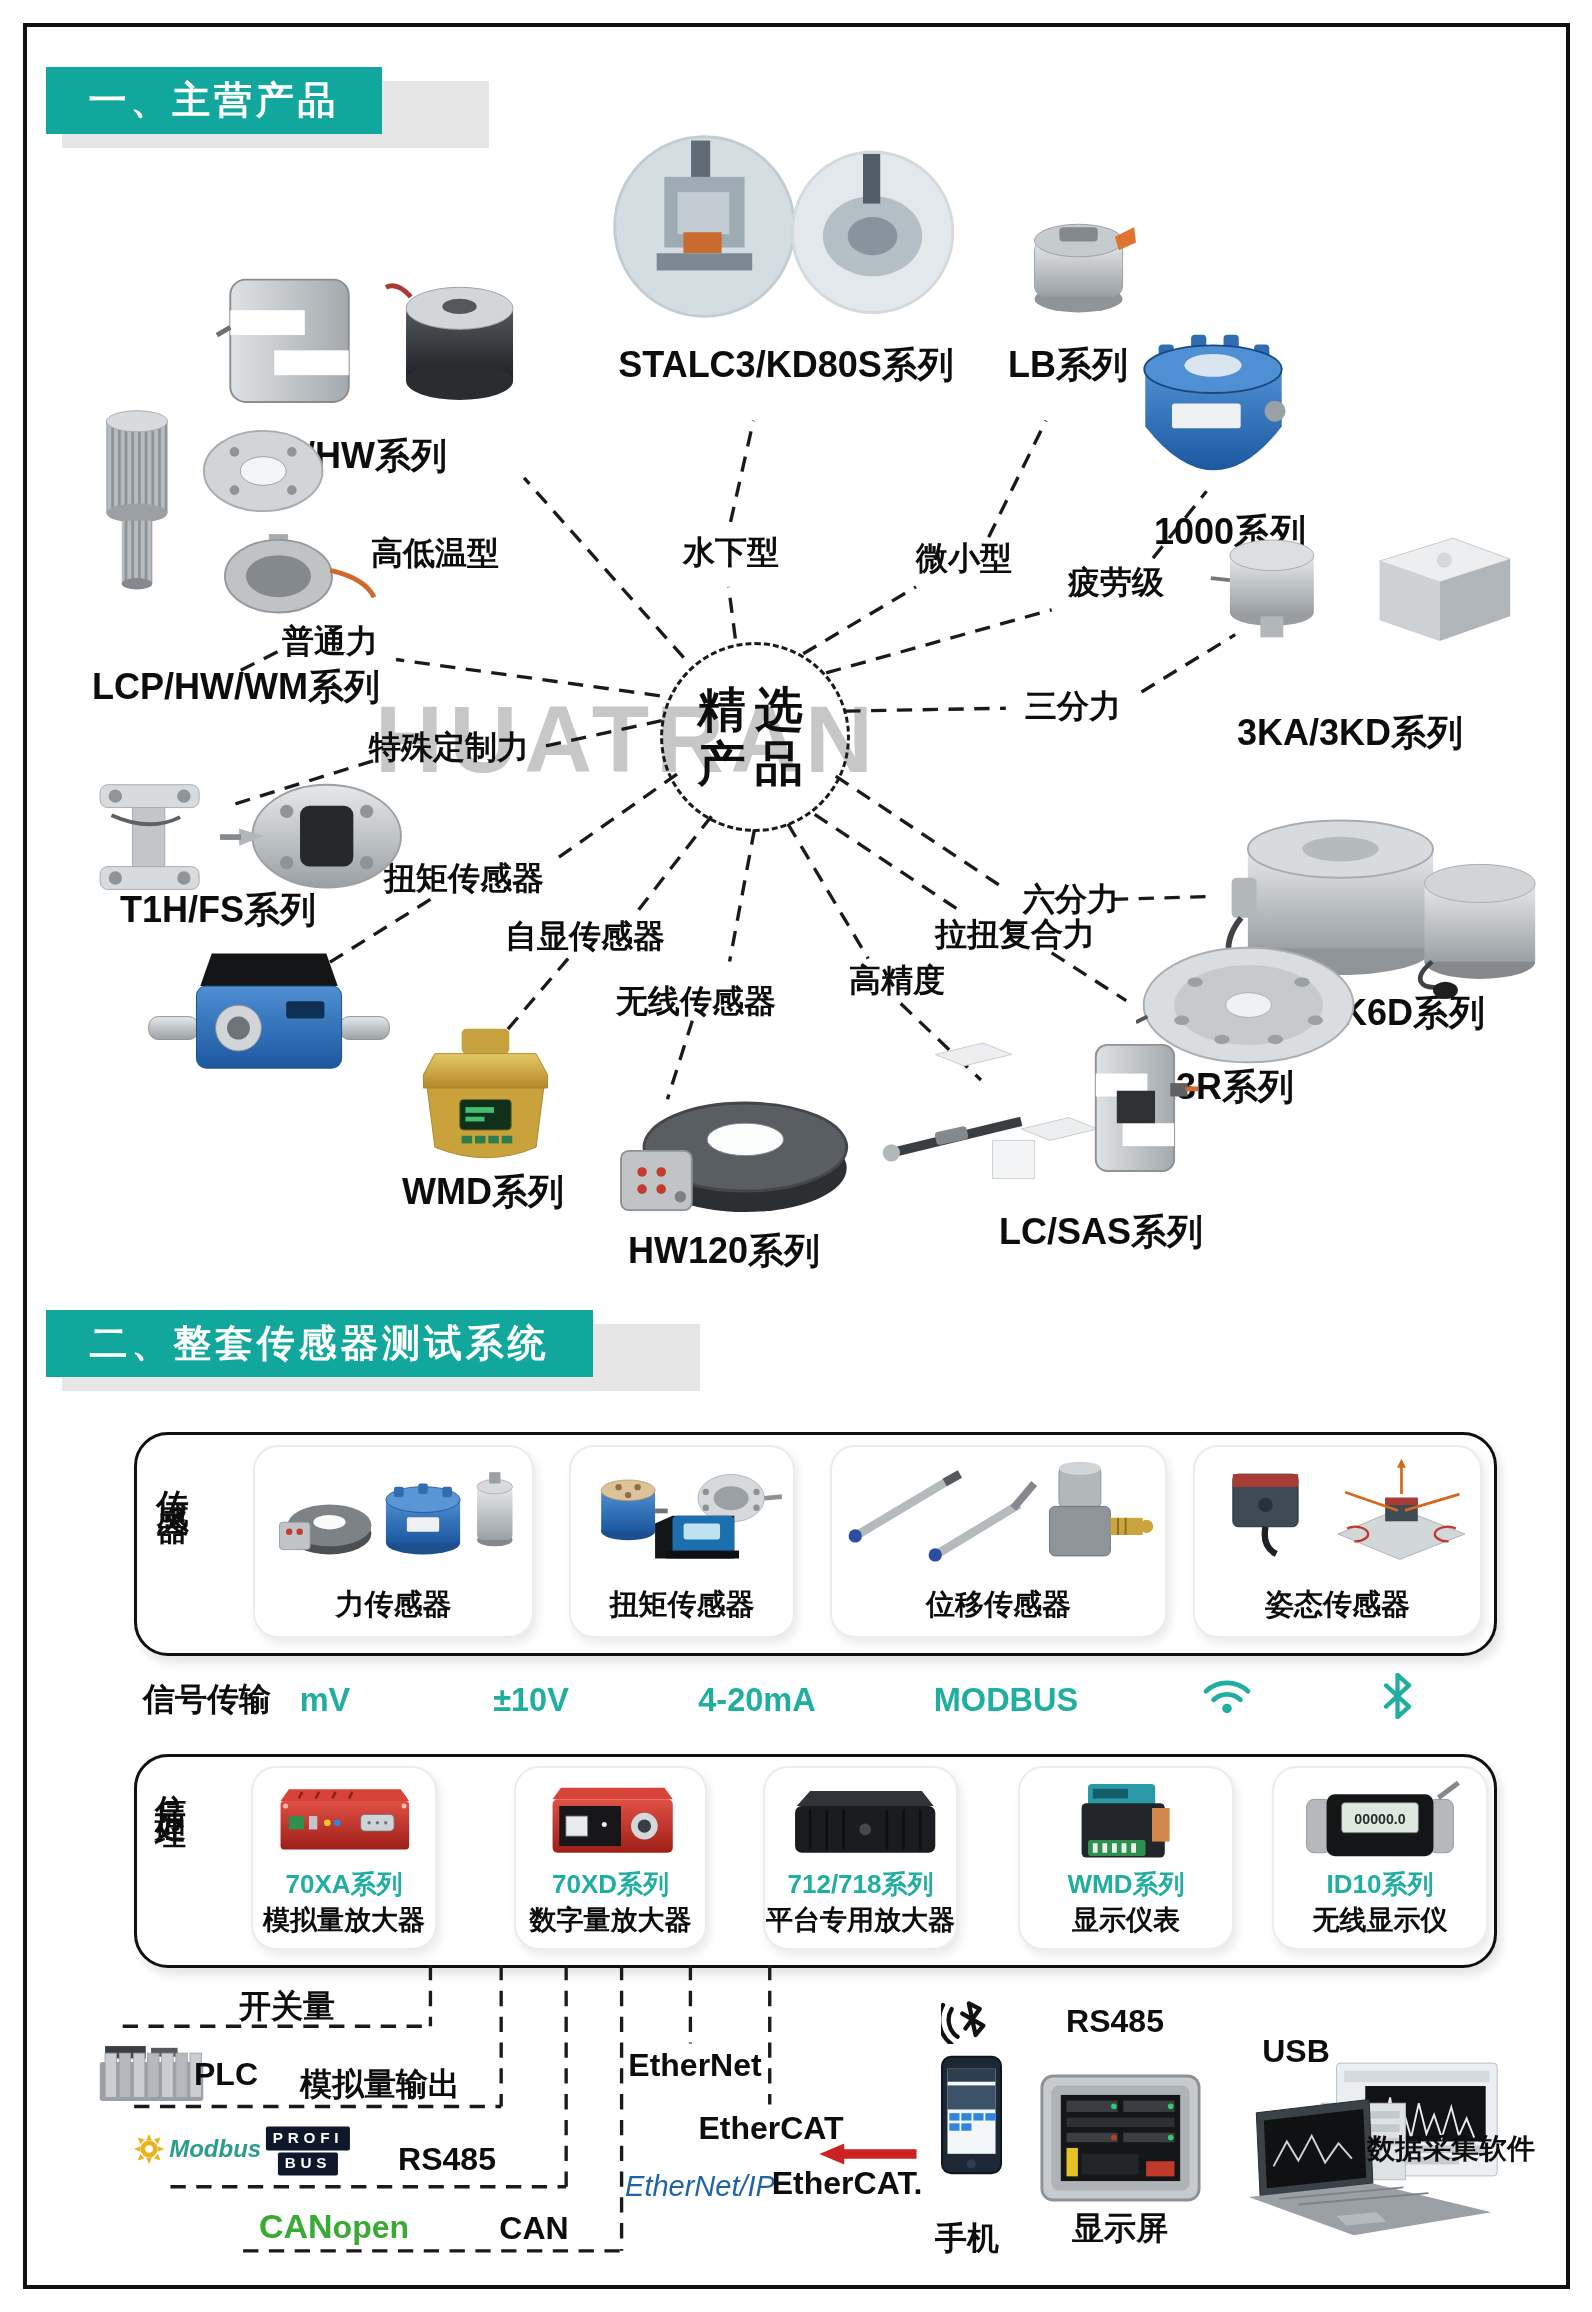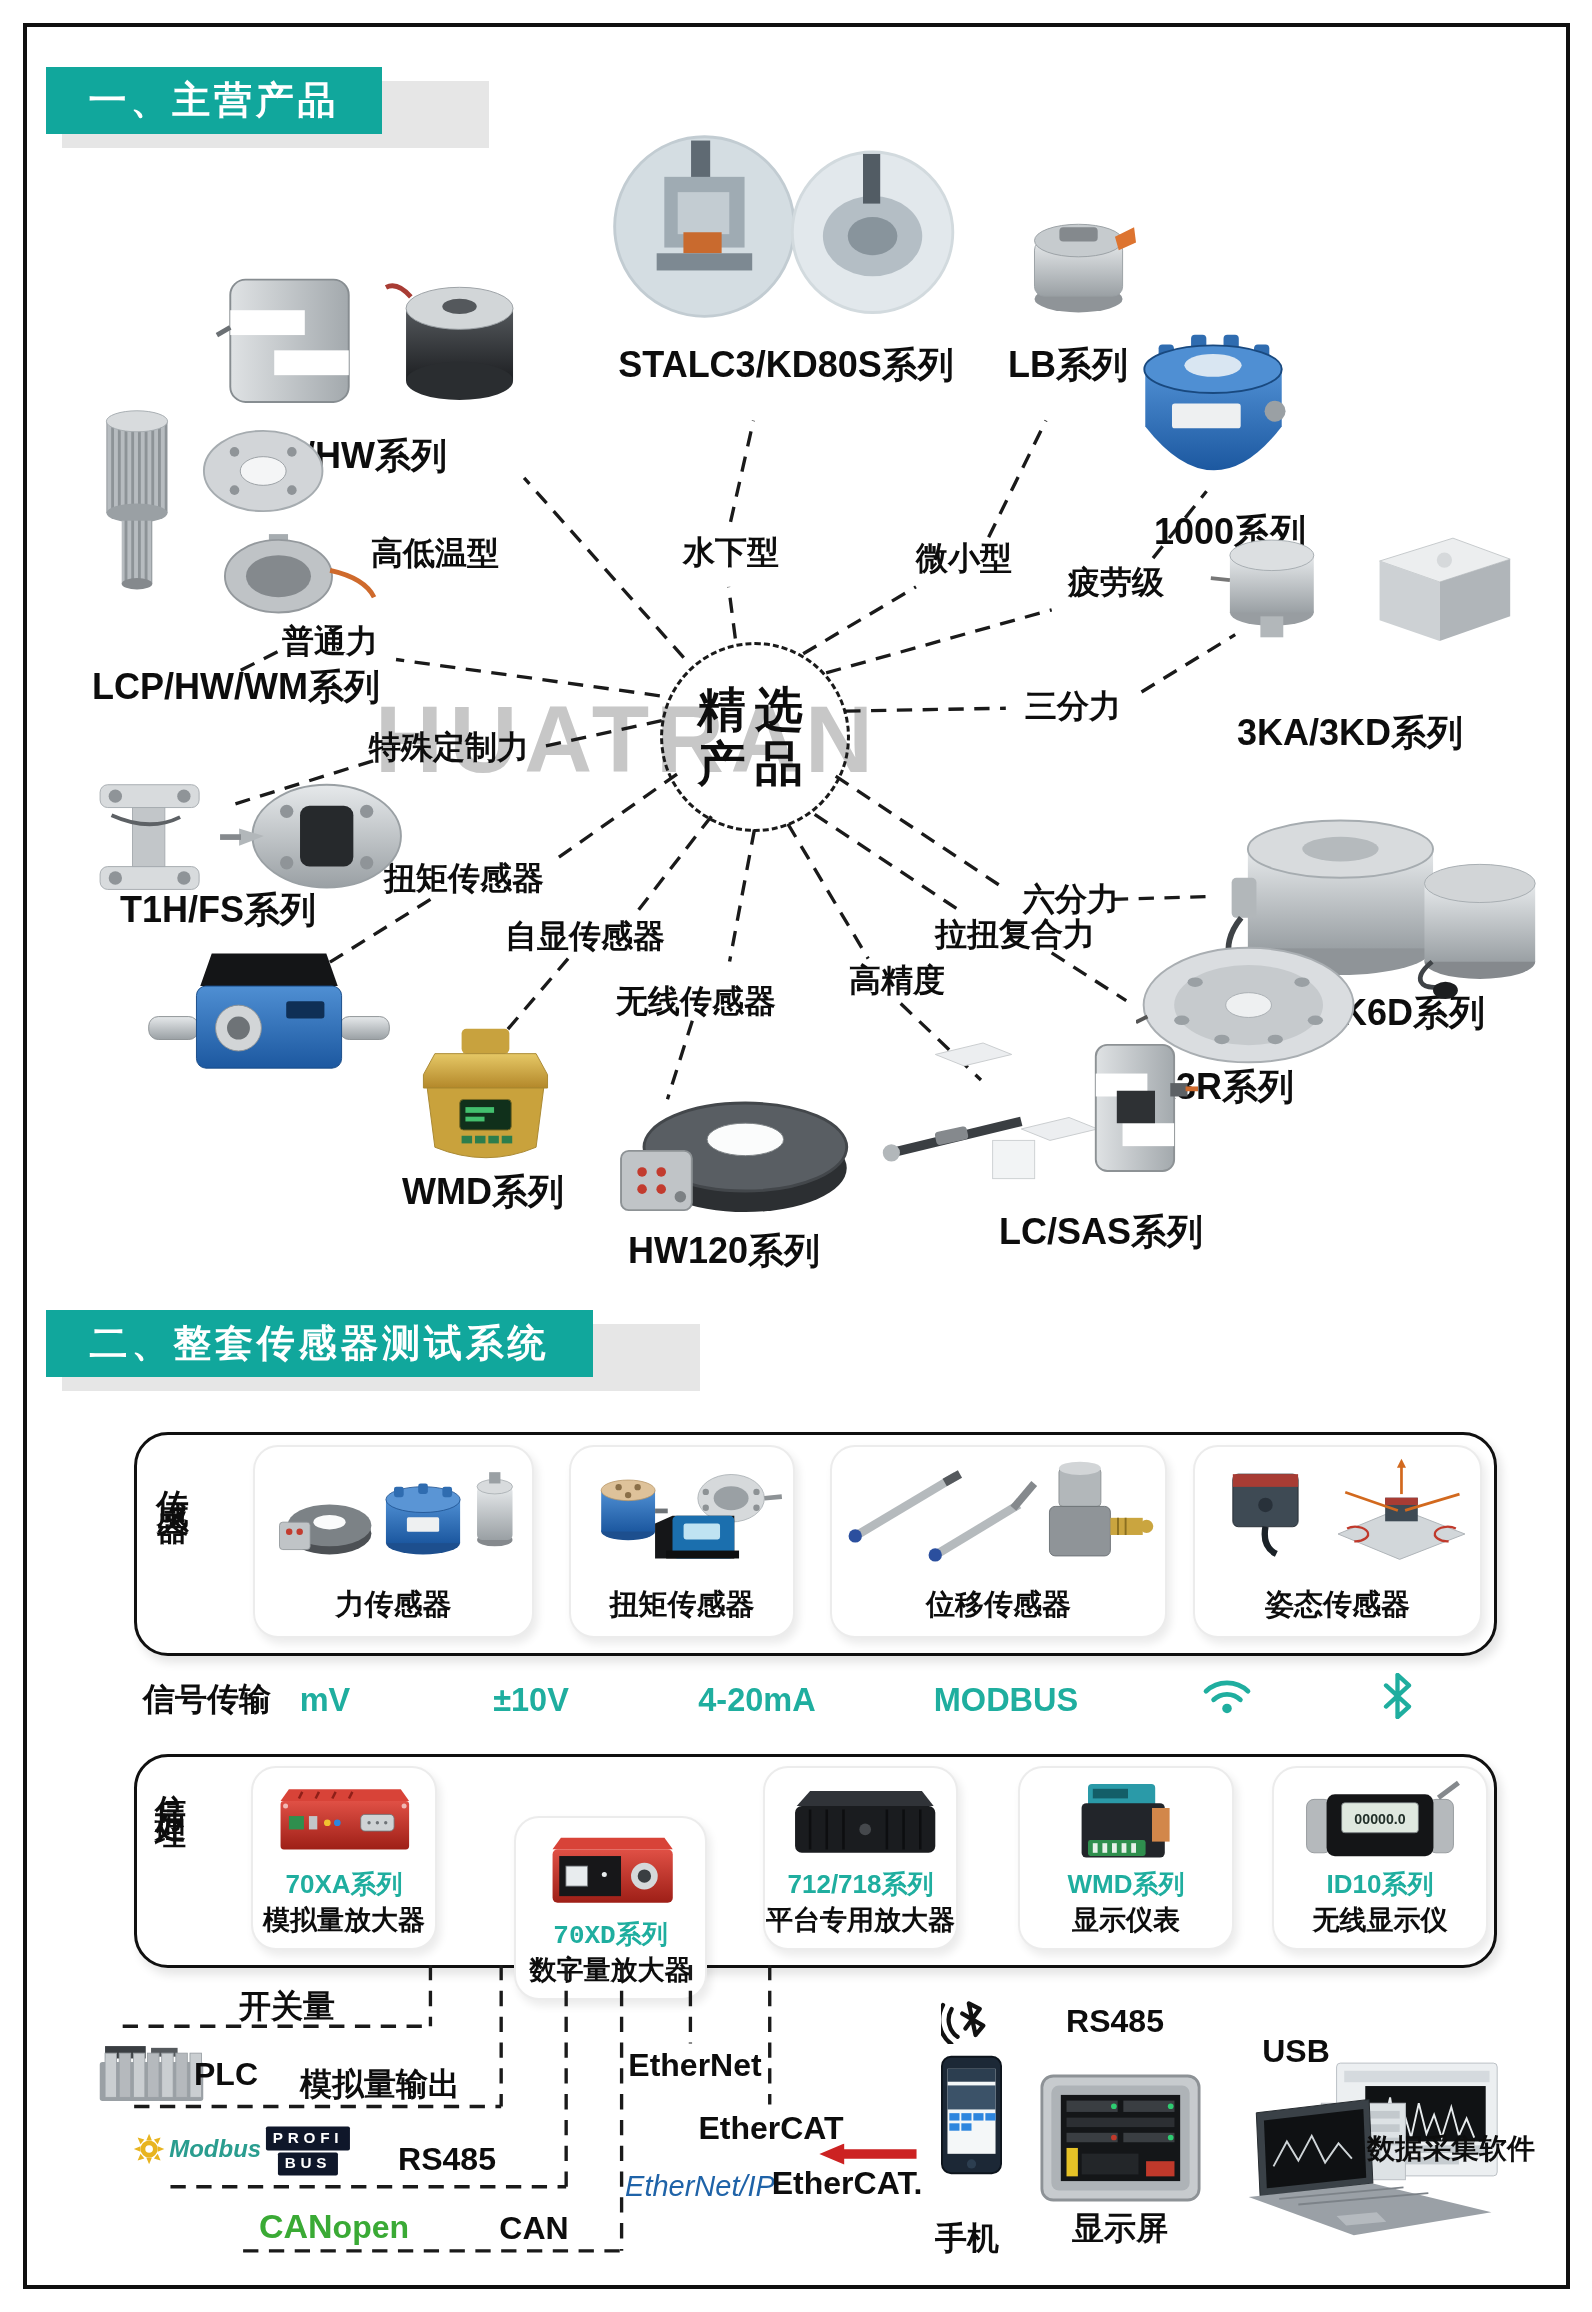--- a/index.html
+++ b/index.html
@@ -475,21 +475,21 @@
       <rect x="34" y="48" width="18" height="16" fill="#2f8f4e"></rect>
       <rect x="58" y="48" width="10" height="16" fill="#c2c6c9"></rect>
       <circle cx="80" cy="56" r="4" fill="#f2c230"></circle>
         <circle cx="92" cy="56" r="4" fill="#2e86de"></circle>
       <circle cx="30" cy="36" r="3" fill="#f0b9b4"></circle>
         <circle cx="172" cy="36" r="3" fill="#f0b9b4"></circle>
     </svg>
     <div class="ser">70XA系列</div>
     <div class="cap2">模拟量放大器</div>
   </div>
-  <div class="card" style="left:514px;top:1816px;width:189px;height:180px;font-family:Liberation Mono, monospace;">
+  <div class="card" style="left:514px;top:1766px;width:189px;height:180px;">
     <svg width="172" height="96" viewBox="0 0 200 115">
       <polygon points="40,14 164,14 174,28 30,28" fill="#d84338"></polygon>
       <rect x="30" y="28" width="144" height="64" rx="6" fill="url(#gRed)"></rect>
       <rect x="38" y="36" width="74" height="48" fill="#171719"></rect>
       <rect x="46" y="48" width="26" height="24" fill="#e8ecee" stroke="#6e7377"></rect>
       <circle cx="92" cy="58" r="3" fill="#e8ecee"></circle>
       <circle cx="140" cy="60" r="16" fill="#d5d8da"></circle>
         <circle cx="140" cy="60" r="8" fill="#3a3e42"></circle>
     </svg>
     <div class="ser">70XD系列</div>

